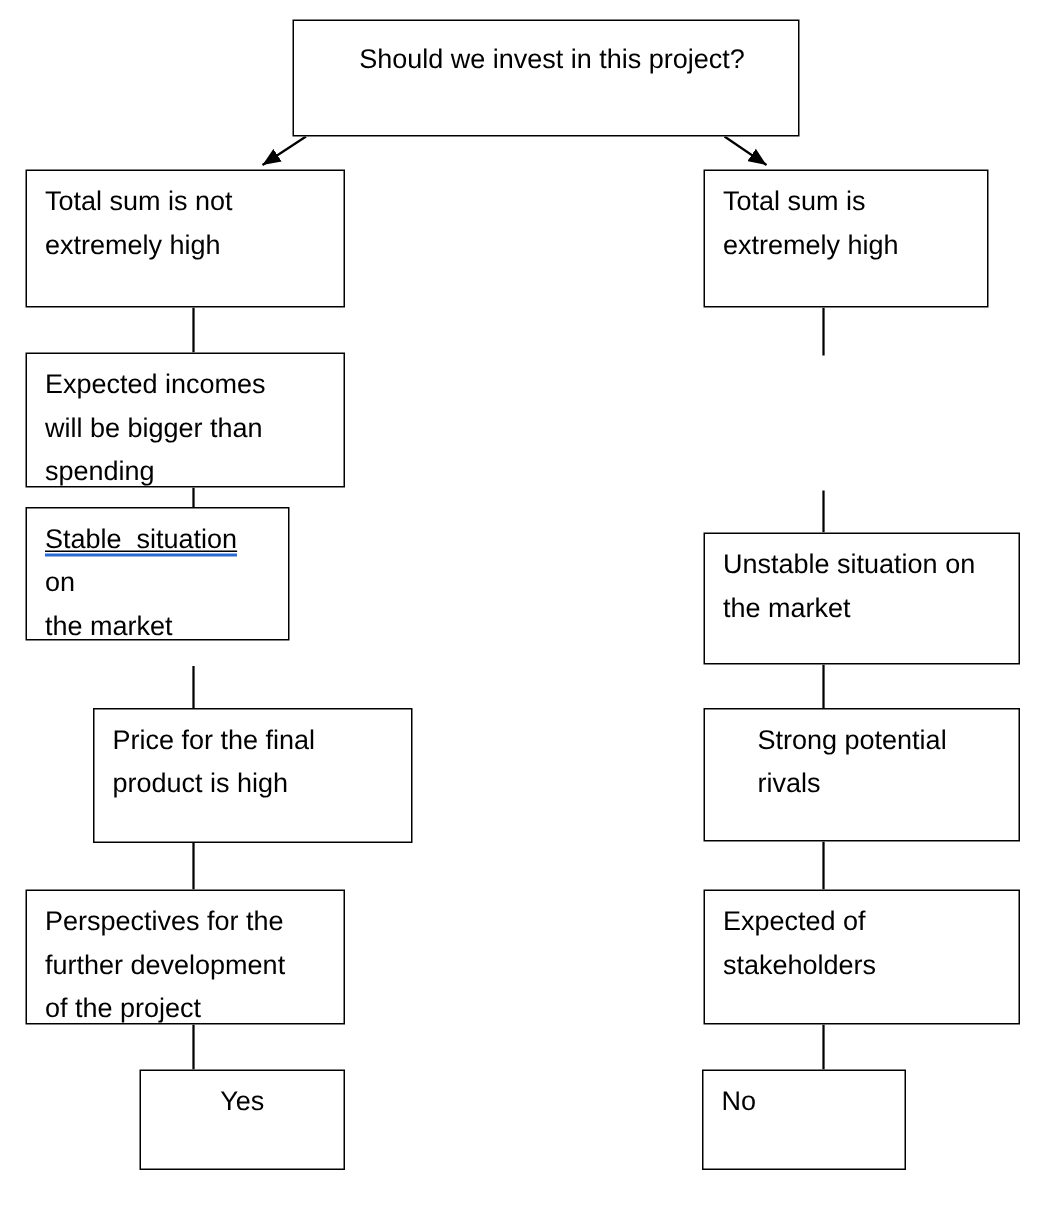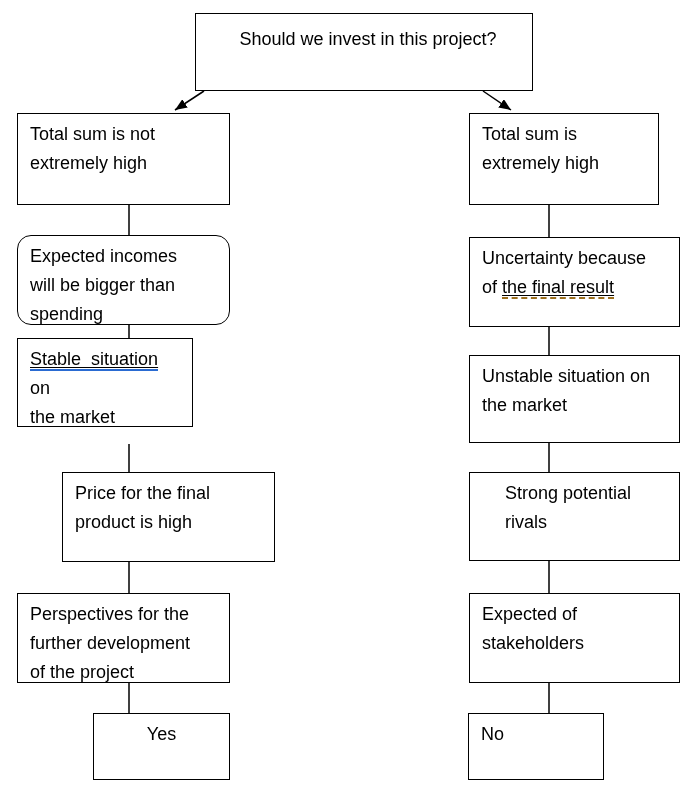--- a/index.html
+++ b/index.html
@@ -74,41 +74,39 @@
     <line x1="549" y1="443" x2="549" y2="472"></line>
     <line x1="549" y1="561" x2="549" y2="593"></line>
     <line x1="549" y1="683" x2="549" y2="713"></line>
   </svg>
 
   <div class="node title-node" style="left:195px; top:13px; width:338px; height:78px;">Should we invest in this project?</div>
 
   <div class="node" style="left:17px; top:113px; width:213px; height:92px;"><span>Total sum is not
 extremely high</span></div>
 
-  <div class="node" style="left:17px; top:235px; width:213px; height:90px;border-radius:14px;"><span>Expected incomes
+  <div class="node" style="left:17px; top:235px; width:213px; height:90px;"><span>Expected incomes
 will be bigger than
 spending</span></div>
 
   <div class="node" style="left:17px; top:338px; width:176px; height:89px;"><span class="u-grammar">Stable  situation</span><span> on
 the market</span></div>
 
   <div class="node" style="left:17px; top:472px; width:213px; height:90px;margin-left:45px;"><span>Price for the final
 product is high</span></div>
 
   <div class="node" style="left:17px; top:593px; width:213px; height:90px;"><span>Perspectives for the
 further development
 of the project</span></div>
 
   <div class="node" style="left:93px; top:713px; width:137px; height:67px;text-align:center;">Yes</div>
 
   <div class="node" style="left:469px; top:113px; width:190px; height:92px;"><span>Total sum is
 extremely high</span></div>
 
-  <div class="node" style="left:469px; top:237px; width:211px; height:90px;"><span>Uncertainty because
-of </span><span class="u-suggestion">the final result</span></div>
 
   <div class="node" style="left:469px; top:355px; width:211px; height:88px;"><span>Unstable situation on
 the market</span></div>
 
   <div class="node" style="left:469px; top:472px; width:211px; height:89px;padding-left:35px;"><span>Strong potential
 rivals</span></div>
 
   <div class="node" style="left:469px; top:593px; width:211px; height:90px;"><span>Expected of
 stakeholders</span></div>
 

